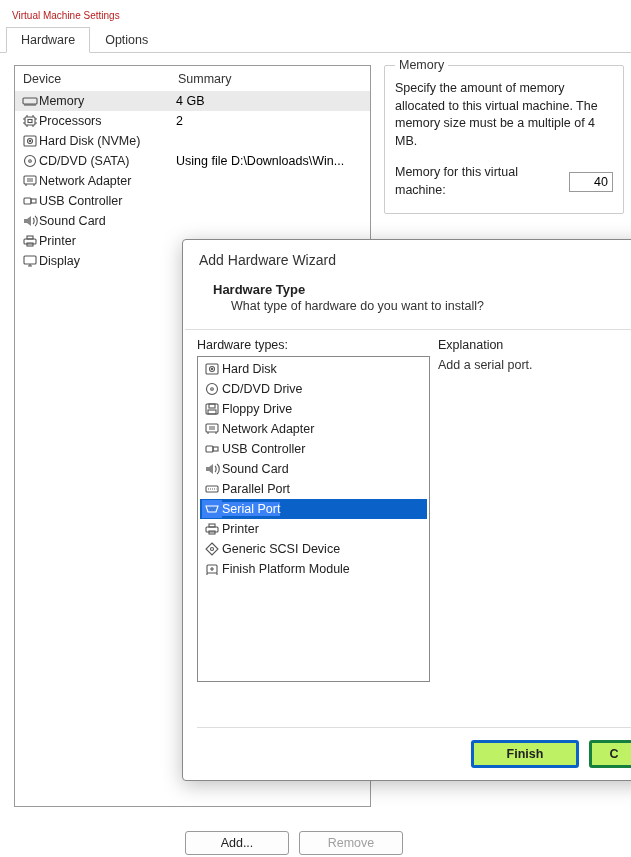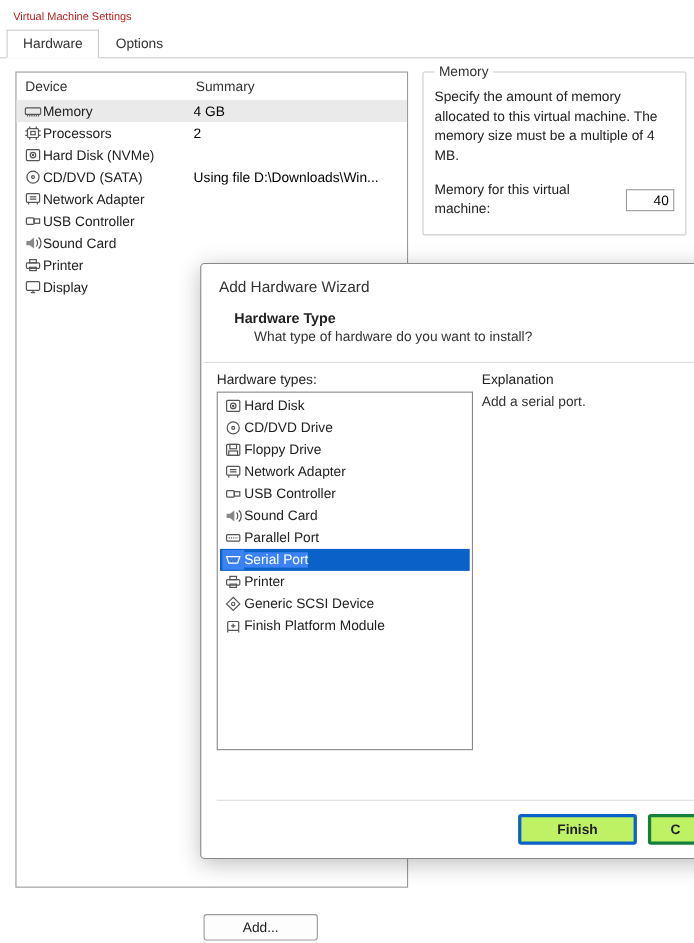--- a/index.html
+++ b/index.html
@@ -158,20 +158,21 @@
               </svg>
             </span>
             <span class="nm">Display</span>
             <span class="sm"></span>
           </div>
         </div>
     </div>
 
     <div class="btns">
       <div class="btn">Add...</div>
+      <div class="btn disabled">Remove</div>
     </div>
 
     <div class="memory-group">
       <span class="gl">Memory</span>
       <div class="inner">
         <div>Specify the amount of memory allocated to this virtual machine. The memory size must be a multiple of 4 MB.</div>
         <div class="memrow">
           <div class="lbl">Memory for this virtual machine:</div>
           <input value="40" style="">
         </div>

